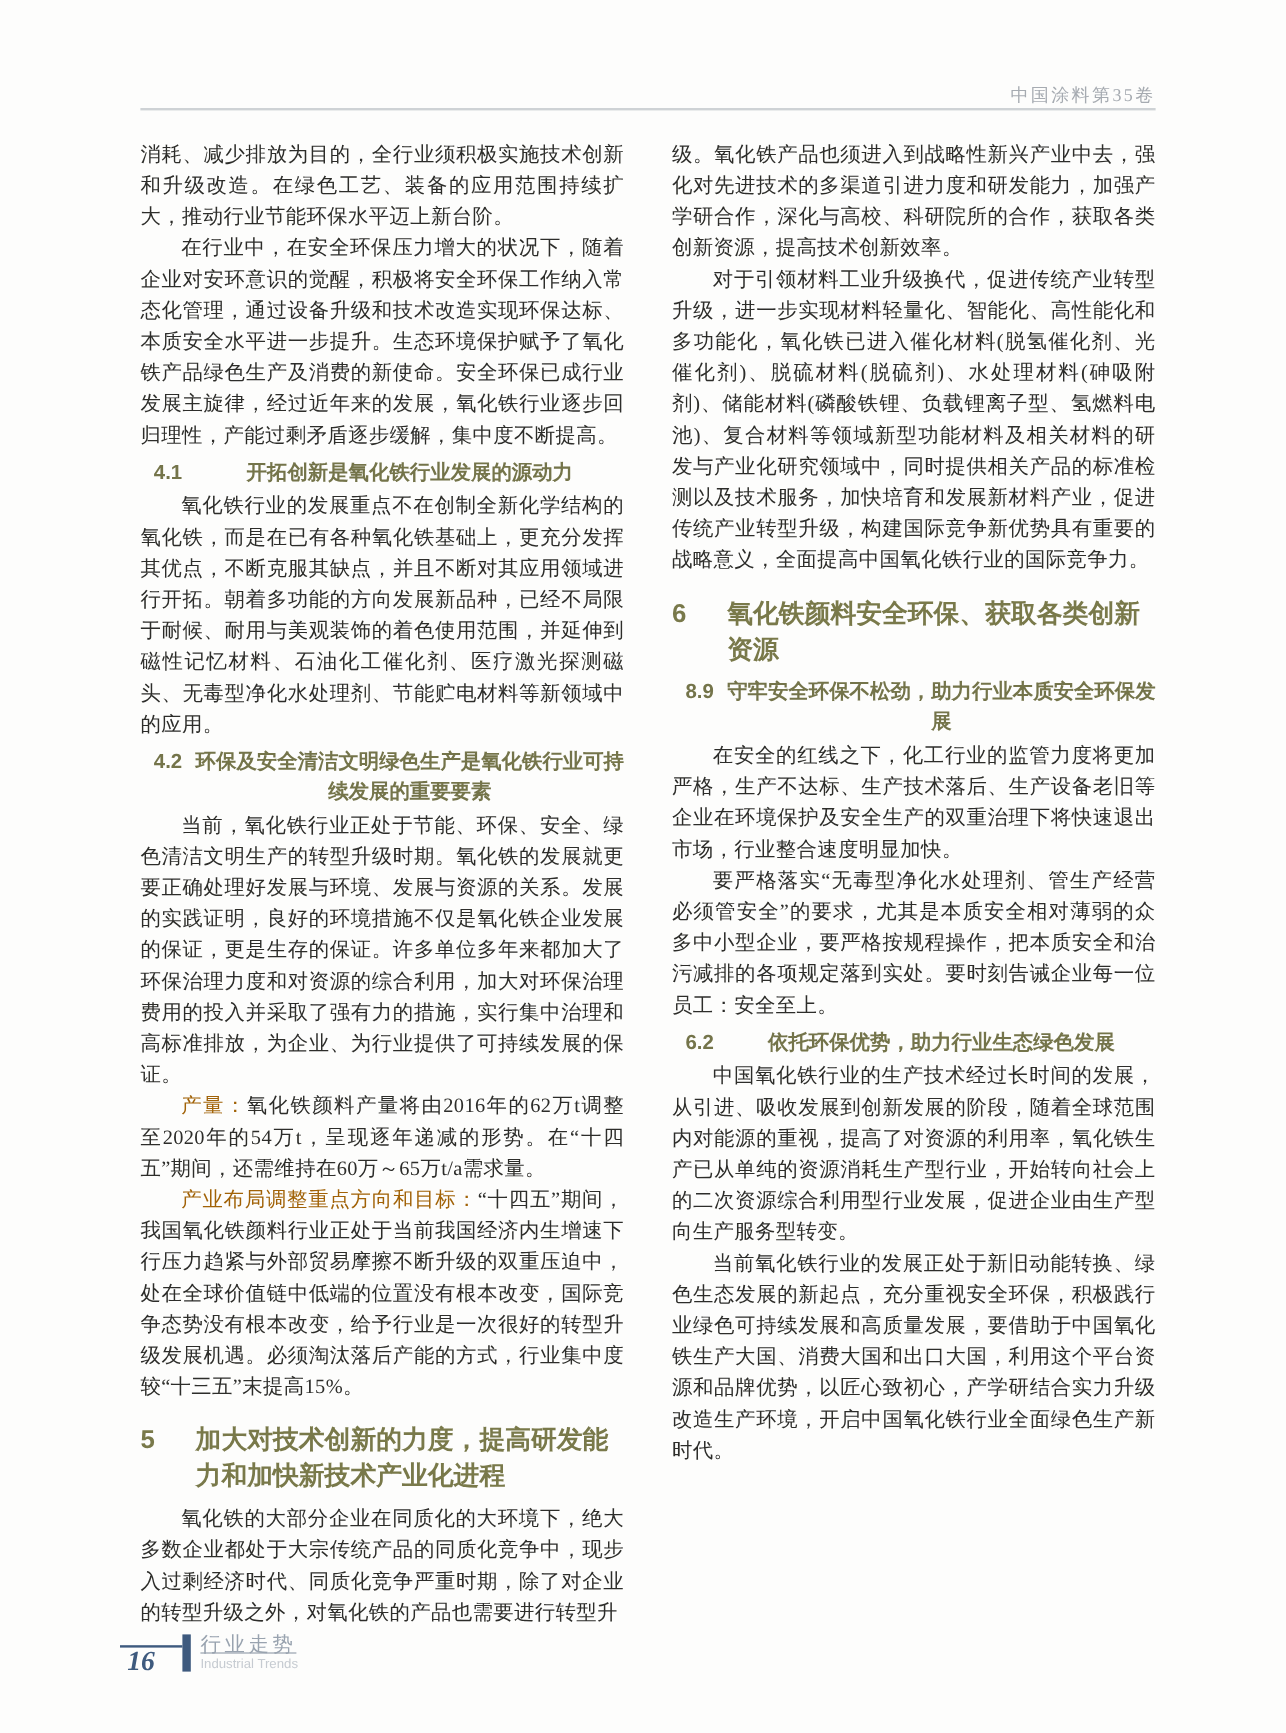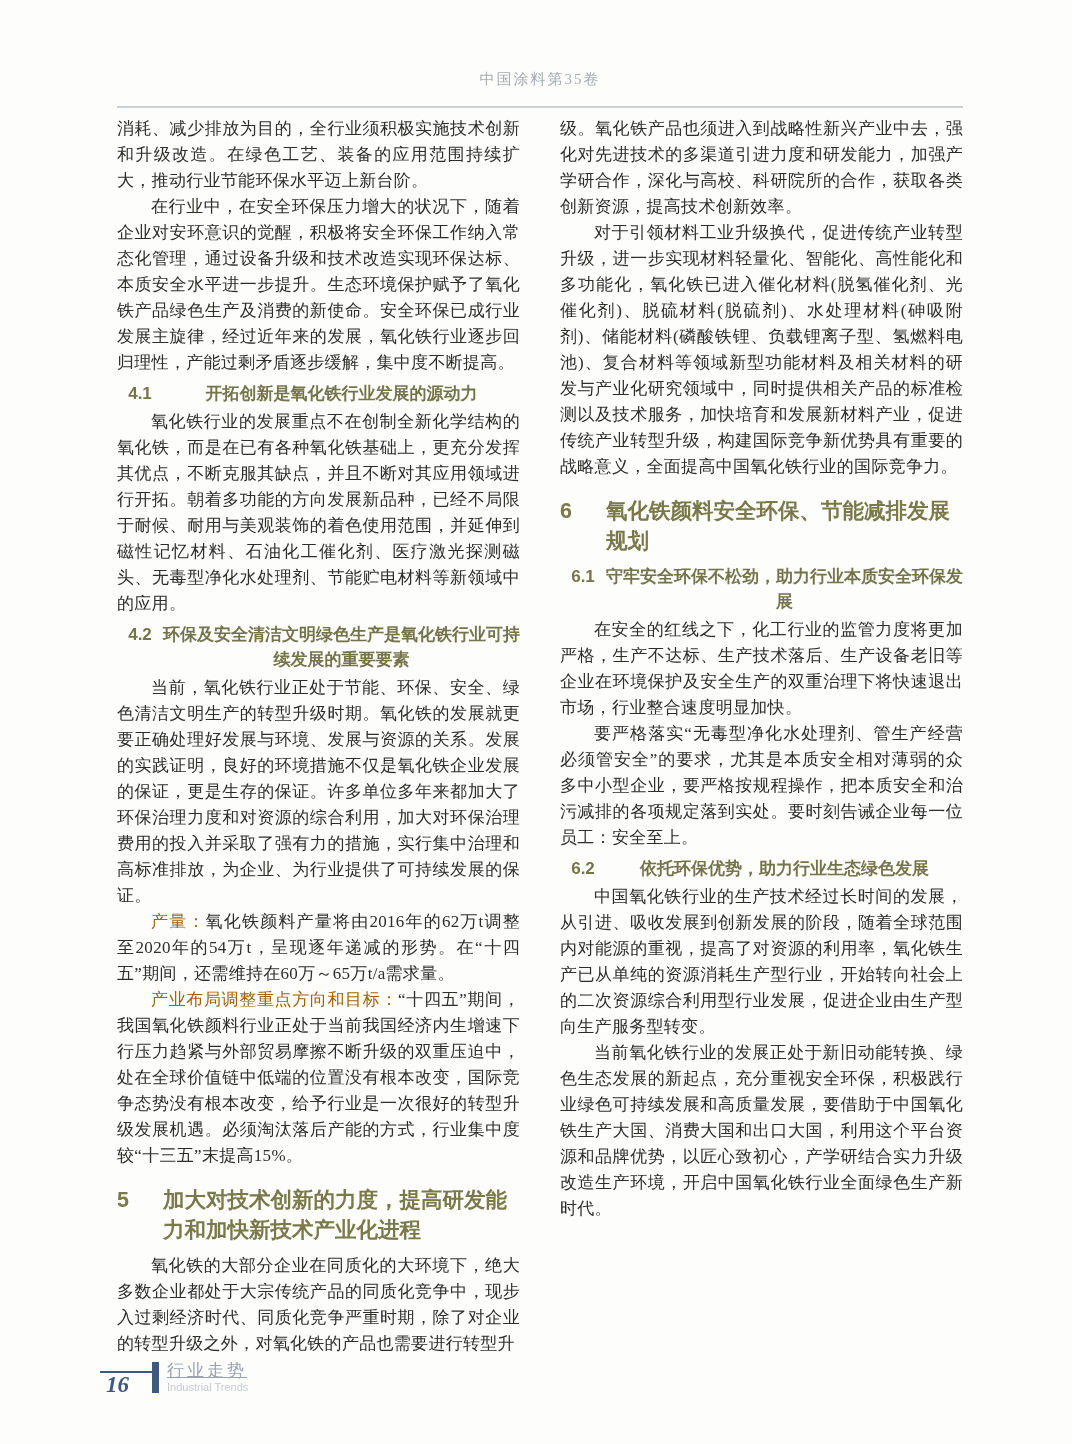--- a/index.html
+++ b/index.html
@@ -7,23 +7,23 @@
     position:relative;
     width:1072px;height:1444px;
     background:#fdfdfc;
     overflow:hidden;
     font-family:"Liberation Serif","DejaVu Serif",serif;
     color:#2d2d2a;
   }
   
   .running-header{
     position:absolute;top:70px;left:117px;width:846px;
-    display:flex;justify-content:center;align-items:flex-end;
+    display:flex;justify-content:flex-end;align-items:flex-end;
     font-size:15px;letter-spacing:2px;color:#a6abb1;
-    padding-bottom:17px;border-bottom:2px solid #ced2d5;font-family:Liberation Serif, serif;
+    padding-bottom:1px;border-bottom:2px solid #ced2d5;font-family:Liberation Serif, serif;
   }
   
   .columns{
     position:absolute;top:116px;left:117px;width:846px;
     display:flex;gap:40px;
   }
   .col{width:411px;}
   .col p{
     margin:0;
     font-size:17px;line-height:26px;
@@ -111,24 +111,24 @@
           <span class="hnum">5</span>
           <span class="htxt">加大对技术创新的力度，提高研发能力和加快新技术产业化进程</span>
         </div>
         <p class="indent">氧化铁的大部分企业在同质化的大环境下，绝大多数企业都处于大宗传统产品的同质化竞争中，现步入过剩经济时代、同质化竞争严重时期，除了对企业的转型升级之外，对氧化铁的产品也需要进行转型升</p>
       </div>
     <div class="col" id="col-right">
         <p class="">级。氧化铁产品也须进入到战略性新兴产业中去，强化对先进技术的多渠道引进力度和研发能力，加强产学研合作，深化与高校、科研院所的合作，获取各类创新资源，提高技术创新效率。</p>
         <p class="indent">对于引领材料工业升级换代，促进传统产业转型升级，进一步实现材料轻量化、智能化、高性能化和多功能化，氧化铁已进入催化材料(脱氢催化剂、光催化剂)、脱硫材料(脱硫剂)、水处理材料(砷吸附剂)、储能材料(磷酸铁锂、负载锂离子型、氢燃料电池)、复合材料等领域新型功能材料及相关材料的研发与产业化研究领域中，同时提供相关产品的标准检测以及技术服务，加快培育和发展新材料产业，促进传统产业转型升级，构建国际竞争新优势具有重要的战略意义，全面提高中国氧化铁行业的国际竞争力。</p>
         <div class="h2">
           <span class="hnum">6</span>
-          <span class="htxt">氧化铁颜料安全环保、节能减排发展规划</span>
+          <span class="htxt">氧化铁颜料安全环保、获取各类创新资源</span>
         </div>
         <div class="h3">
-          <span class="hnum">6.1</span>
+          <span class="hnum">8.9</span>
           <span class="htxt">守牢安全环保不松劲，助力行业本质安全环保发展</span>
         </div>
         <p class="indent">在安全的红线之下，化工行业的监管力度将更加严格，生产不达标、生产技术落后、生产设备老旧等企业在环境保护及安全生产的双重治理下将快速退出市场，行业整合速度明显加快。</p>
         <p class="indent">要严格落实“无毒型净化水处理剂、管生产经营必须管安全”的要求，尤其是本质安全相对薄弱的众多中小型企业，要严格按规程操作，把本质安全和治污减排的各项规定落到实处。要时刻告诫企业每一位员工：安全至上。</p>
         <div class="h3">
           <span class="hnum">6.2</span>
           <span class="htxt">依托环保优势，助力行业生态绿色发展</span>
         </div>
         <p class="indent">中国氧化铁行业的生产技术经过长时间的发展，从引进、吸收发展到创新发展的阶段，随着全球范围内对能源的重视，提高了对资源的利用率，氧化铁生产已从单纯的资源消耗生产型行业，开始转向社会上的二次资源综合利用型行业发展，促进企业由生产型向生产服务型转变。</p>
         <p class="indent">当前氧化铁行业的发展正处于新旧动能转换、绿色生态发展的新起点，充分重视安全环保，积极践行业绿色可持续发展和高质量发展，要借助于中国氧化铁生产大国、消费大国和出口大国，利用这个平台资源和品牌优势，以匠心致初心，产学研结合实力升级改造生产环境，开启中国氧化铁行业全面绿色生产新时代。</p>

